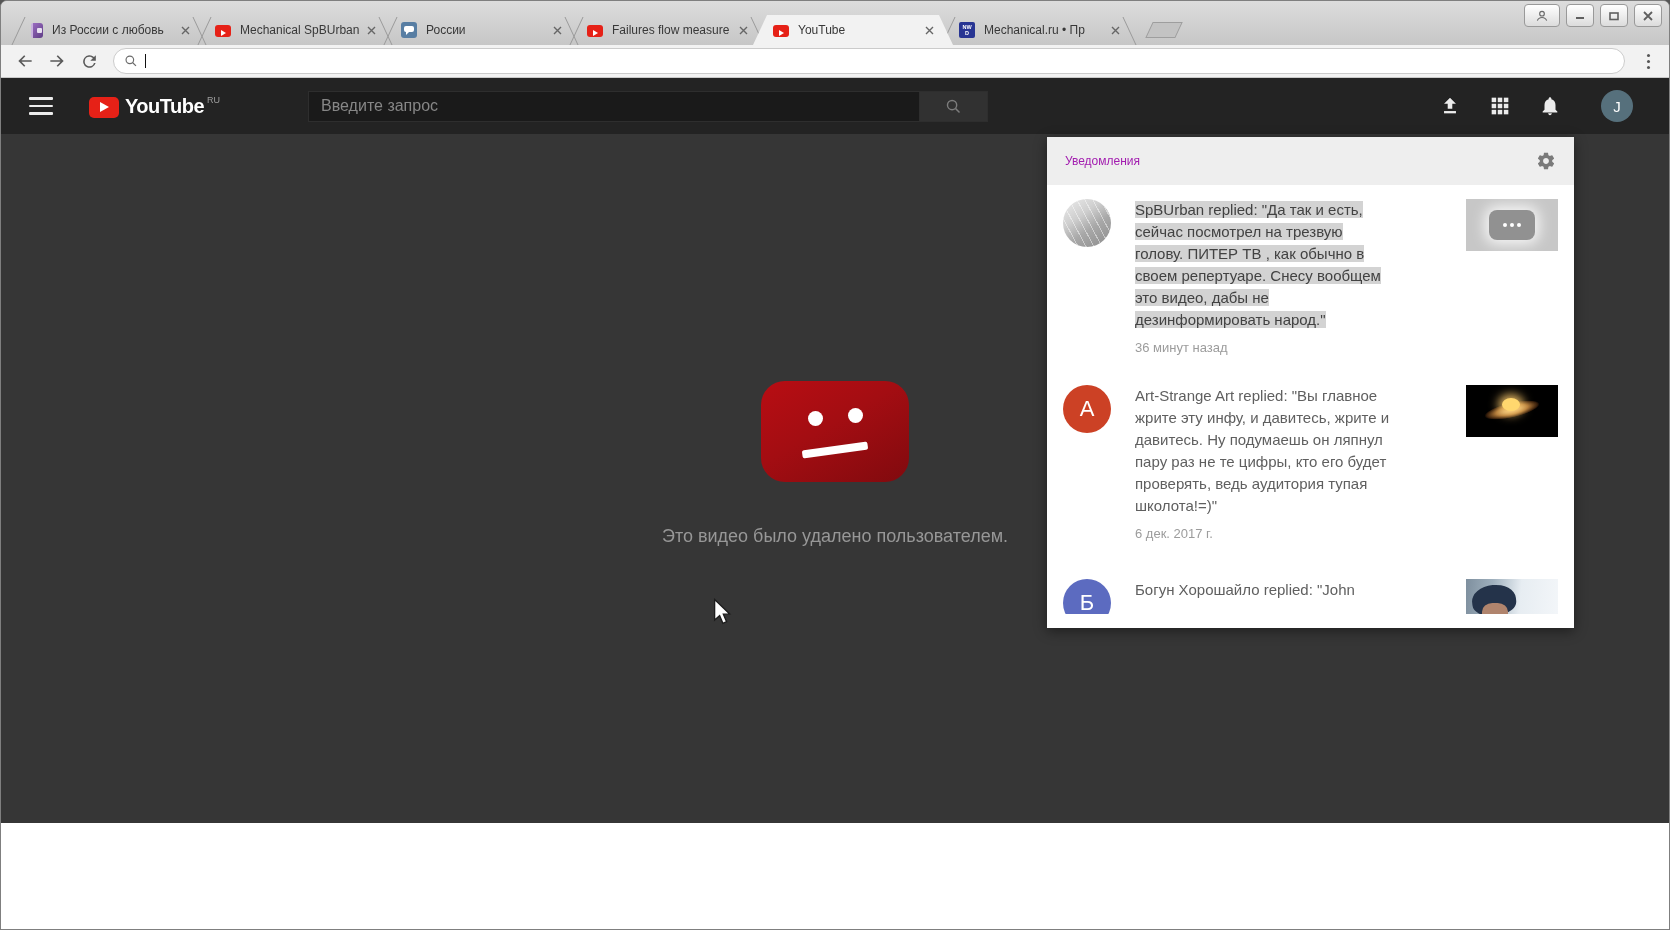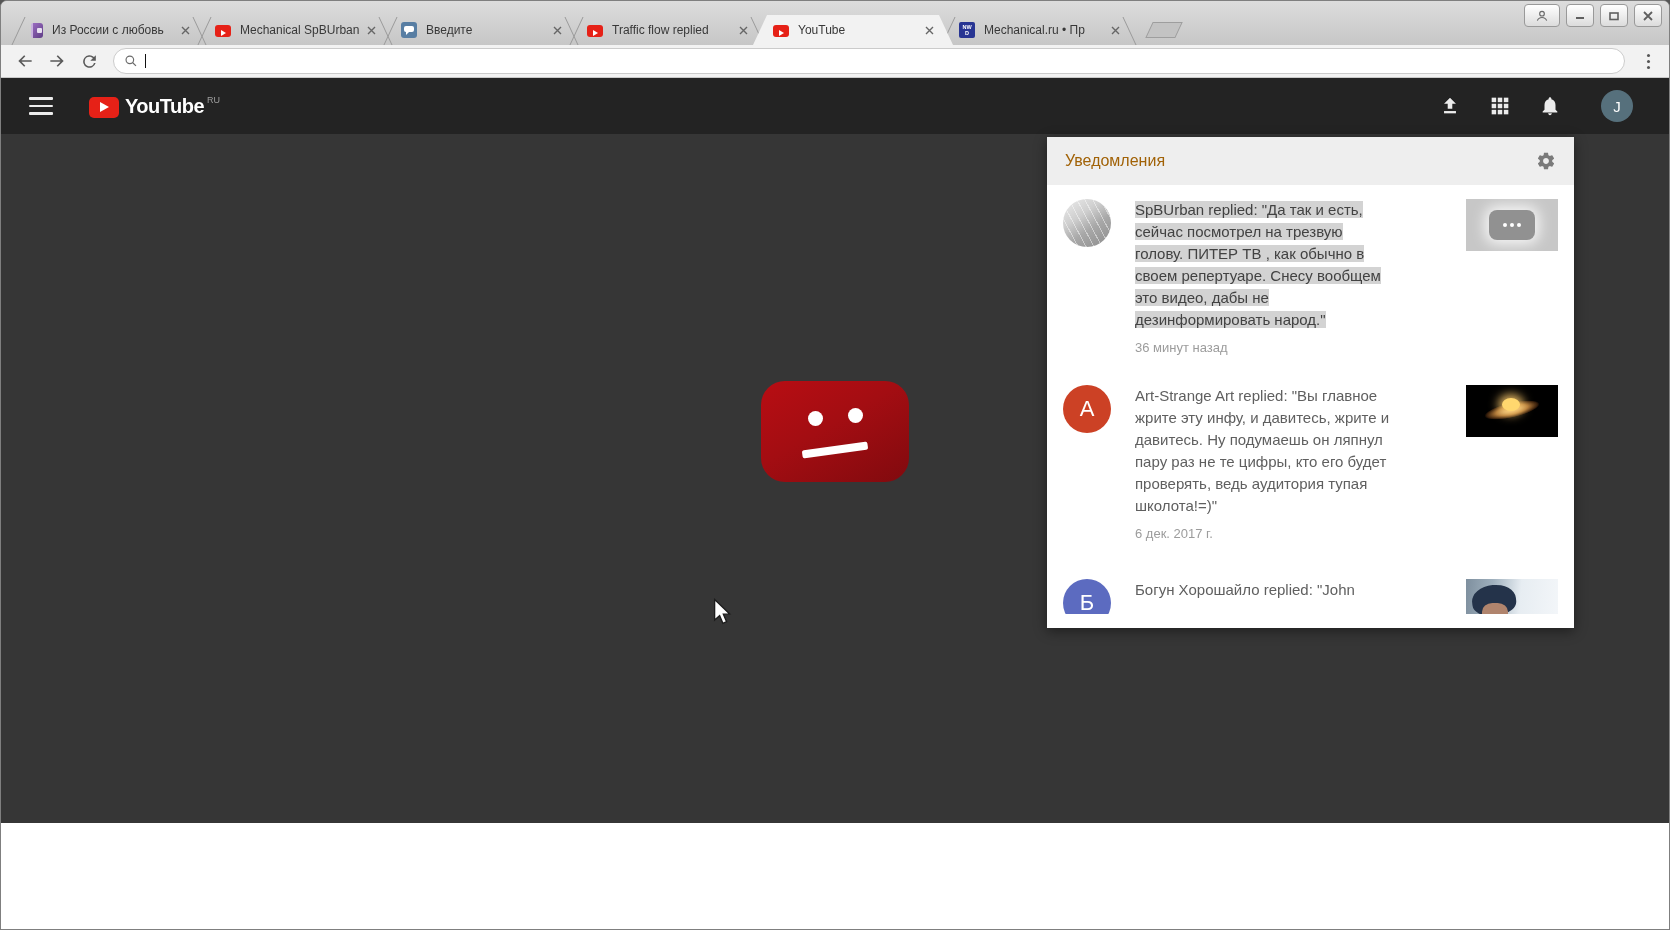--- a/index.html
+++ b/index.html
@@ -82,21 +82,21 @@
   .mouth{ position:absolute; left:41px; top:65px; width:66px; height:8px; background:#fff;
           border-radius:2px; transform:rotate(-8deg); }
   .deleted-msg{ margin-top:44px; color:#979797; font-size:18px; }
   .page-bottom{ height:107px; background:#fff; }
 
   
   .notif-panel{ position:absolute; left:1046px; top:136px; width:527px; height:491px;
                 background:#fff; box-shadow:0 3px 12px rgba(0,0,0,.45); z-index:5; }
   .n-header{ height:48px; background:#eee; display:flex; align-items:center;
              justify-content:space-between; padding:0 18px; }
-  .n-title{ font-size:16px; color:#a16207; }
+  .n-title{ font-size:12px; color:#a21caf; }
   .n-body{ padding-top:14px; height:429px; overflow:hidden; }
   .n-item{ display:flex; padding:0 16px; margin-bottom:30px; }
   .n-item.second{ margin-bottom:38px; }
   .n-avatar{ width:48px; height:48px; border-radius:50%; flex:none; color:#fff; font-size:22px;
              display:flex; align-items:center; justify-content:center; }
   .n-avatar.photo{ background:linear-gradient(145deg,#ececec 0%,#cfcfcf 35%,#a8a8a8 60%,#8c8c8c 100%); position:relative; overflow:hidden; }
   .n-avatar.photo::after{ content:""; position:absolute; inset:0;
       background:repeating-linear-gradient(62deg, transparent 0 6px, rgba(255,255,255,.45) 6px 7px); }
   .n-mid{ width:256px; margin-left:24px; }
   .n-text{ font-size:15px; line-height:22px; color:#5f5f5f; }
@@ -152,33 +152,33 @@
           <svg width="9" height="9" viewBox="0 0 9 9">
               <path d="M1 1l7 7M8 1L1 8" stroke="#666" stroke-width="1.4"></path>
             </svg>
         </span>
       </div>
 
       <div class="tab">
         <span class="edge-l"></span>
           <span class="edge-r"></span>
         <span class="fav fav-chat"></span>
-        <span class="tab-title">Введите</span>
+        <span class="tab-title">России</span>
         <span class="tab-close">
           <svg width="9" height="9" viewBox="0 0 9 9">
               <path d="M1 1l7 7M8 1L1 8" stroke="#666" stroke-width="1.4"></path>
             </svg>
         </span>
       </div>
 
       <div class="tab">
         <span class="edge-l"></span>
           <span class="edge-r"></span>
         <span class="fav fav-yt"></span>
-        <span class="tab-title">Traffic flow replied</span>
+        <span class="tab-title">Failures flow measure</span>
         <span class="tab-close">
           <svg width="9" height="9" viewBox="0 0 9 9">
               <path d="M1 1l7 7M8 1L1 8" stroke="#666" stroke-width="1.4"></path>
             </svg>
         </span>
       </div>
 
       <div class="tab active">
         <span class="fav fav-yt"></span>
         <span class="tab-title">YouTube</span>
@@ -266,20 +266,29 @@
   <div class="masthead">
     <div class="hamburger">
         <i></i>
         <i></i>
         <i></i>
       </div>
     <div class="logo">
       <span class="logo-play"></span>
       <span class="logo-text">YouTube</span>
       <span class="logo-badge">RU</span>
+    </div>
+    <div class="search-wrap">
+      <input class="search-input" type="text" value="" placeholder="Введите запрос" style="">
+      <div class="search-btn">
+        <svg width="17" height="17" viewBox="0 0 24 24">
+            <circle cx="10" cy="10" r="6.5" fill="none" stroke="#7d7d7d" stroke-width="2"></circle>
+            <path d="M15 15l5.5 5.5" stroke="#7d7d7d" stroke-width="2"></path>
+          </svg>
+      </div>
     </div>
     <div class="m-icons">
       <svg width="22" height="22" viewBox="0 0 24 24">
           <path d="M12 3L5.5 9.5h4V15h5V9.5h4z" fill="#ececec"></path>
           <rect x="5.5" y="17.5" width="13" height="2.5" fill="#ececec"></rect>
         </svg>
       <svg width="20" height="20" viewBox="0 0 24 24">
         <g fill="#ececec">
             <rect x="2" y="2" width="5.4" height="5.4"></rect>
             <rect x="9.3" y="2" width="5.4" height="5.4"></rect>
@@ -300,20 +309,21 @@
       <span>J</span>
     </div>
   </div>
 
   <div class="content">
     <div class="sad">
       <span class="eye l"></span>
       <span class="eye r"></span>
       <span class="mouth"></span>
     </div>
+    <div class="deleted-msg">Это видео было удалено пользователем.</div>
   </div>
   <div class="page-bottom"></div>
 
   <div class="notif-panel">
     <div class="n-header">
       <span class="n-title">Уведомления</span>
       <svg width="20" height="20" viewBox="0 0 24 24">
           <path d="M19.43 12.98c.04-.32.07-.65.07-.98s-.03-.66-.07-.98l2.11-1.65c.19-.15.24-.42.12-.64l-2-3.46c-.12-.22-.39-.3-.61-.22l-2.49 1c-.52-.4-1.08-.73-1.69-.98l-.38-2.65C14.46 2.18 14.25 2 14 2h-4c-.25 0-.46.18-.49.42l-.38 2.65c-.61.25-1.17.59-1.69.98l-2.49-1c-.23-.09-.49 0-.61.22l-2 3.46c-.13.22-.07.49.12.64l2.11 1.65c-.04.32-.07.65-.07.98s.03.66.07.98l-2.11 1.65c-.19.15-.24.42-.12.64l2 3.46c.12.22.39.3.61.22l2.49-1c.52.4 1.08.73 1.69.98l.38 2.65c.03.24.24.42.49.42h4c.25 0 .46-.18.49-.42l.38-2.65c.61-.25 1.17-.59 1.69-.98l2.49 1c.23.09.49 0 .61-.22l2-3.46c.12-.22.07-.49-.12-.64l-2.11-1.65zM12 15.5c-1.93 0-3.5-1.57-3.5-3.5s1.57-3.5 3.5-3.5 3.5 1.57 3.5 3.5-1.57 3.5-3.5 3.5z" fill="#7a7a7a"></path>
         </svg>
     </div>

